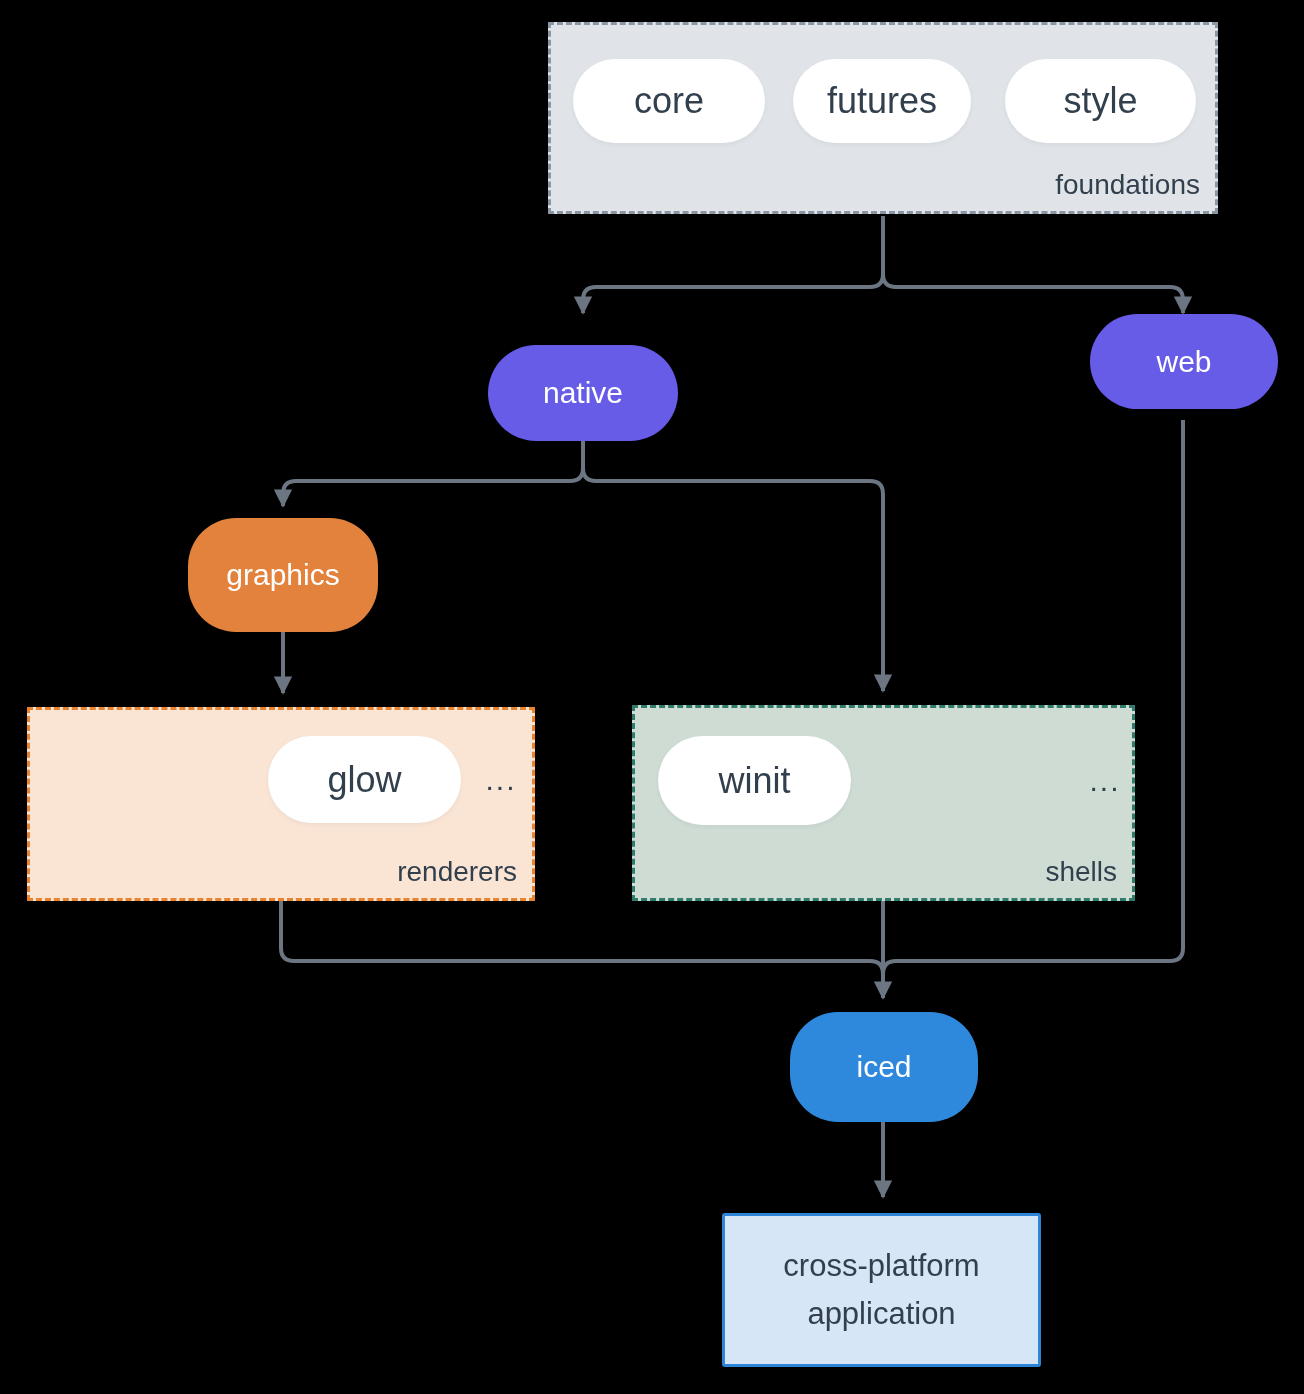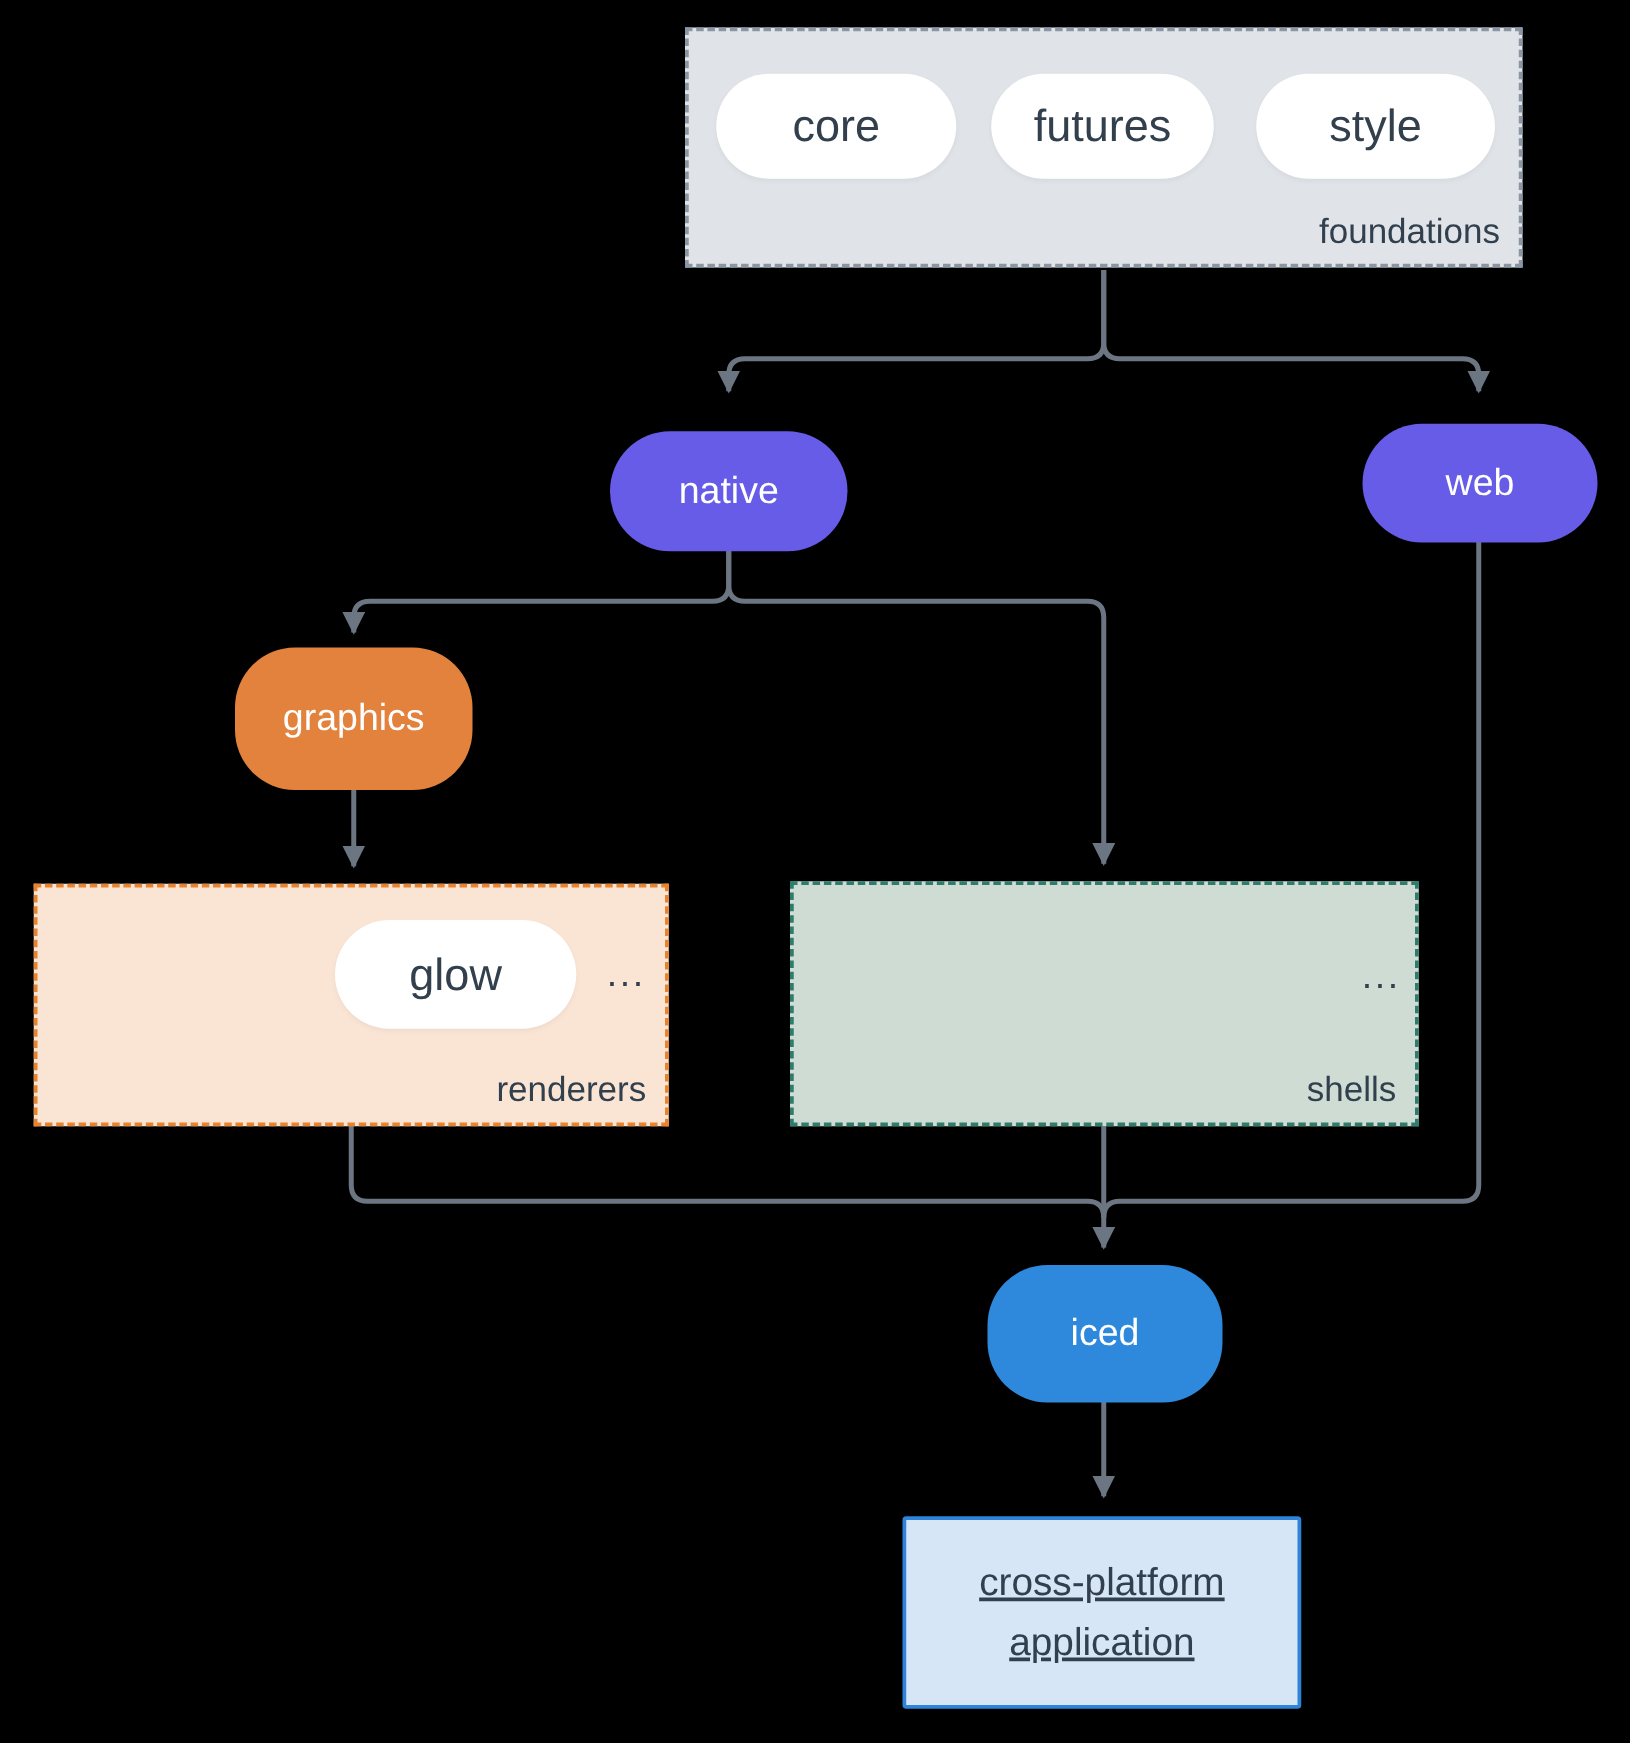--- a/index.html
+++ b/index.html
@@ -37,36 +37,36 @@
   .pill{
     position:absolute;display:flex;align-items:center;justify-content:center;
     font-size:36px;color:var(--text-dark);background:#ffffff;border-radius:48px;
     z-index:3;box-shadow:0 2px 4px rgba(50,63,77,0.06);
   }
   .node{
     position:absolute;display:flex;align-items:center;justify-content:center;
     font-size:30px;color:var(--text-light);border-radius:48px;z-index:3;
   }
   .node-native{left:488px;top:325px;width:190px;height:96px;background:var(--purple);margin-top:20px;}
-  .node-web{left:1090px;top:339px;width:188px;height:95px;background:var(--purple);}
+  .node-web{left:1090px;top:314px;width:188px;height:95px;background:var(--purple);}
   .node-graphics{left:188px;top:518px;width:190px;height:114px;background:var(--orange);}
   .node-iced{left:790px;top:1012px;width:188px;height:110px;background:var(--blue);}
   .corner-label{
     position:absolute;right:15px;bottom:10px;font-size:28px;color:var(--text-dark);
   }
   .ellipsis{
     position:absolute;font-size:30px;color:var(--text-dark);letter-spacing:2px;
     display:flex;align-items:center;justify-content:center;
   }
   .app-box{
     position:absolute;left:722px;top:1213px;width:319px;height:154px;
     box-sizing:border-box;background:var(--app-fill);border:3px solid var(--app-border);
     border-radius:3px;display:flex;align-items:center;justify-content:center;
     text-align:center;font-size:31px;line-height:1.55;color:var(--text-dark);
-    padding:0 26px;z-index:3;text-decoration:underline;
+    padding:0 26px;z-index:3;
   }
 </style>
 </head>
 <body>
 
 <div id="stage">
 
   <svg class="connectors" width="1304" height="1394" viewBox="0 0 1304 1394">
     <defs>
       <marker id="arr" viewBox="0 0 10 10" refX="9" refY="5" markerWidth="4.6" markerHeight="4.6" orient="auto">
@@ -101,20 +101,21 @@
 
   <div class="node node-graphics">graphics</div>
 
   <div class="groupbox gb-renderers">
     <div class="pill" style="left:238px;top:26px;width:193px;height:87px;">glow</div>
     <div class="ellipsis" style="left:446px;top:26px;width:50px;height:87px;">...</div>
     <div class="corner-label">renderers</div>
   </div>
 
   <div class="groupbox gb-shells">
+    <div class="pill" style="left:23px;top:28px;width:193px;height:89px;">winit</div>
     <div class="ellipsis" style="left:445px;top:28px;width:50px;height:89px;">...</div>
     <div class="corner-label">shells</div>
   </div>
 
   <div class="node node-iced">iced</div>
 
   <div class="app-box">cross-platform application</div>
 
 </div>
 

